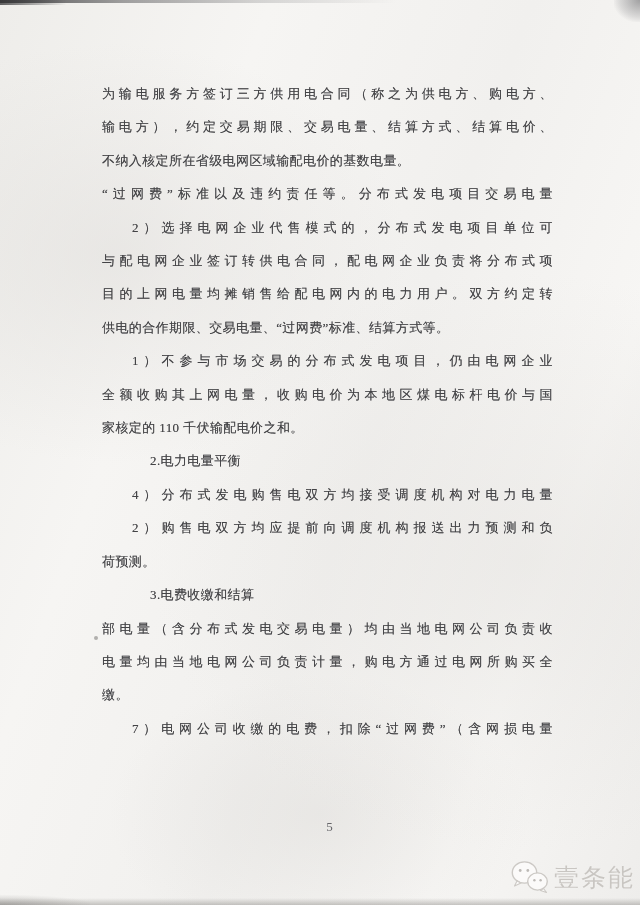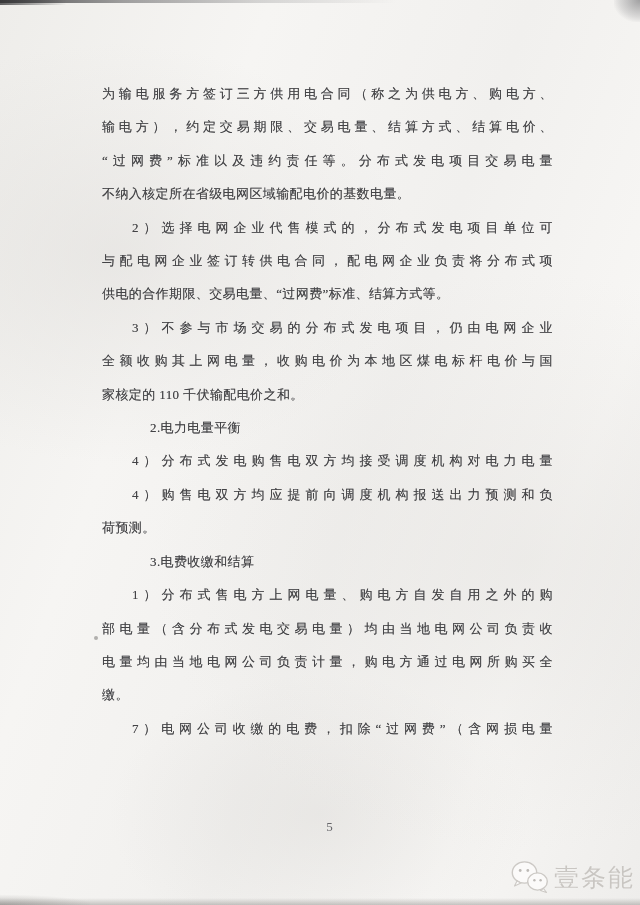--- a/index.html
+++ b/index.html
@@ -78,34 +78,34 @@
   <div class="edge-top-thick"></div>
   <div class="smudge-top-right"></div>
   <div class="edge-bottom"></div>
   <div class="smudge-bottom-left"></div>
   <div class="speck"></div>
 
   <div class="content">
 
   <div class="line" data-indent="0" data-fill="true">为输电服务方签订三方供用电合同（称之为供电方、购电方、</div>
       <div class="line" data-indent="0" data-fill="true">输电方），约定交易期限、交易电量、结算方式、结算电价、</div>
+      <div class="line" data-indent="0" data-fill="false">不纳入核定所在省级电网区域输配电价的基数电量。</div>
       <div class="line" data-indent="0" data-fill="true">“过网费”标准以及违约责任等。分布式发电项目交易电量</div>
-      <div class="line" data-indent="0" data-fill="false">不纳入核定所在省级电网区域输配电价的基数电量。</div>
       <div class="line" data-indent="1" data-fill="true">2）选择电网企业代售模式的，分布式发电项目单位可</div>
       <div class="line" data-indent="0" data-fill="true">与配电网企业签订转供电合同，配电网企业负责将分布式项</div>
+      <div class="line" data-indent="0" data-fill="true">目的上网电量均摊销售给配电网内的电力用户。双方约定转</div>
       <div class="line" data-indent="0" data-fill="false">供电的合作期限、交易电量、“过网费”标准、结算方式等。</div>
-      <div class="line" data-indent="1" data-fill="true">3）不参与市场交易的分布式发电项目，仍由电网企业</div>
+      <div class="line" data-indent="1" data-fill="true">1）不参与市场交易的分布式发电项目，仍由电网企业</div>
       <div class="line" data-indent="0" data-fill="true">全额收购其上网电量，收购电价为本地区煤电标杆电价与国</div>
       <div class="line" data-indent="0" data-fill="false">家核定的 110 千伏输配电价之和。</div>
       <div class="line" data-indent="2" data-fill="false">2.电力电量平衡</div>
       <div class="line" data-indent="1" data-fill="true">4）分布式发电购售电双方均接受调度机构对电力电量</div>
-      <div class="line" data-indent="1" data-fill="true">4）购售电双方均应提前向调度机构报送出力预测和负</div>
+      <div class="line" data-indent="1" data-fill="true">2）购售电双方均应提前向调度机构报送出力预测和负</div>
       <div class="line" data-indent="0" data-fill="false">荷预测。</div>
       <div class="line" data-indent="2" data-fill="false">3.电费收缴和结算</div>
-      <div class="line" data-indent="1" data-fill="true">1）分布式售电方上网电量、购电方自发自用之外的购</div>
       <div class="line" data-indent="0" data-fill="true">部电量（含分布式发电交易电量）均由当地电网公司负责收</div>
       <div class="line" data-indent="0" data-fill="true">电量均由当地电网公司负责计量，购电方通过电网所购买全</div>
       <div class="line" data-indent="0" data-fill="false">缴。</div>
       <div class="line" data-indent="1" data-fill="true">7）电网公司收缴的电费，扣除“过网费”（含网损电量</div>
     </div>
 
   <div class="page-number">5</div>
 
   <div class="brand">
     <svg class="brand-icon" viewBox="0 0 38 34" xmlns="http://www.w3.org/2000/svg">

